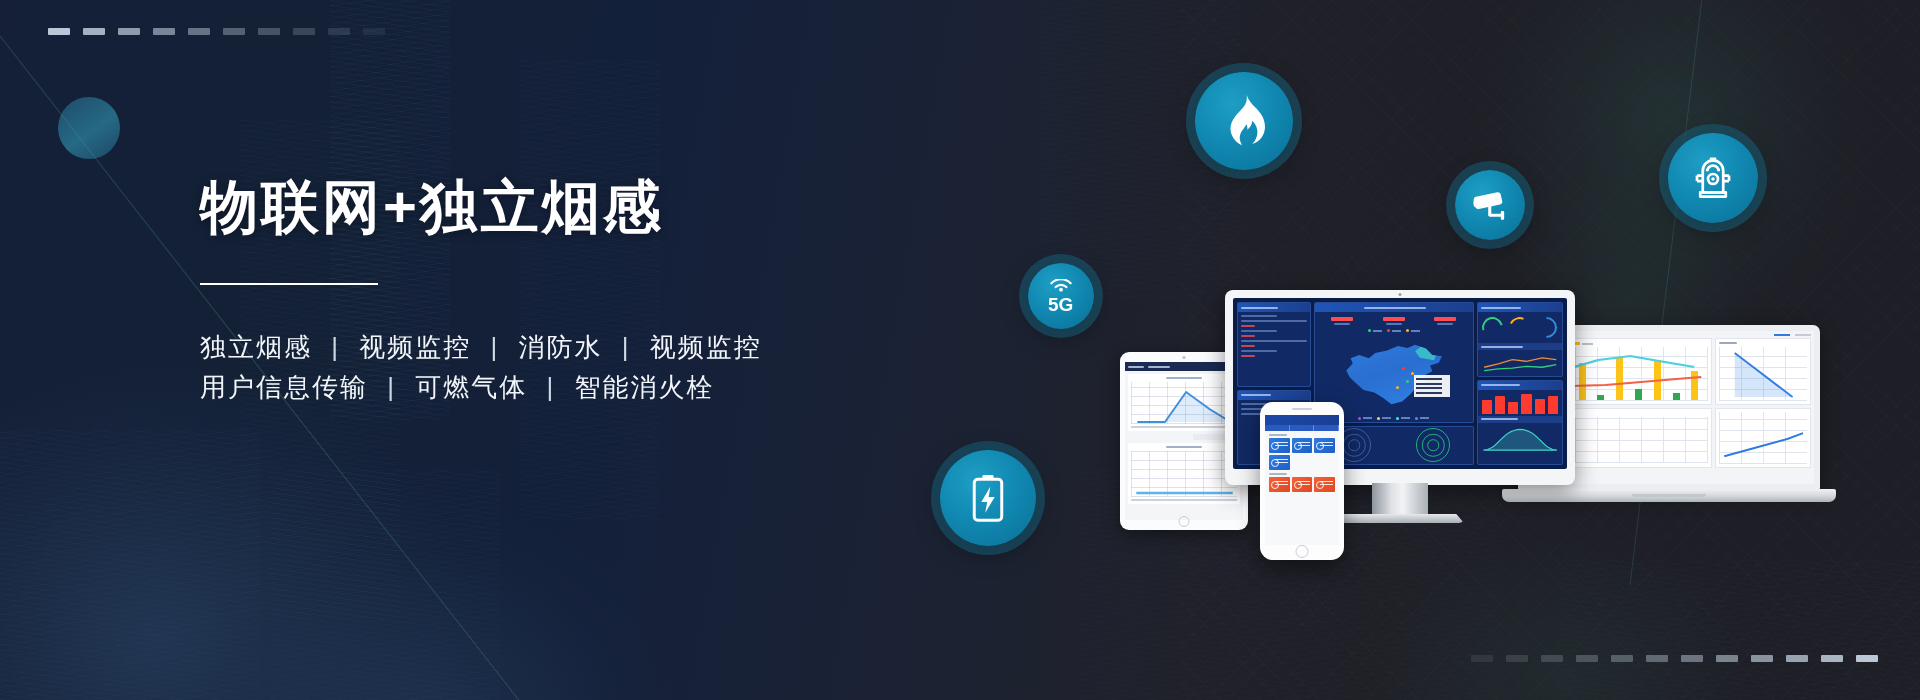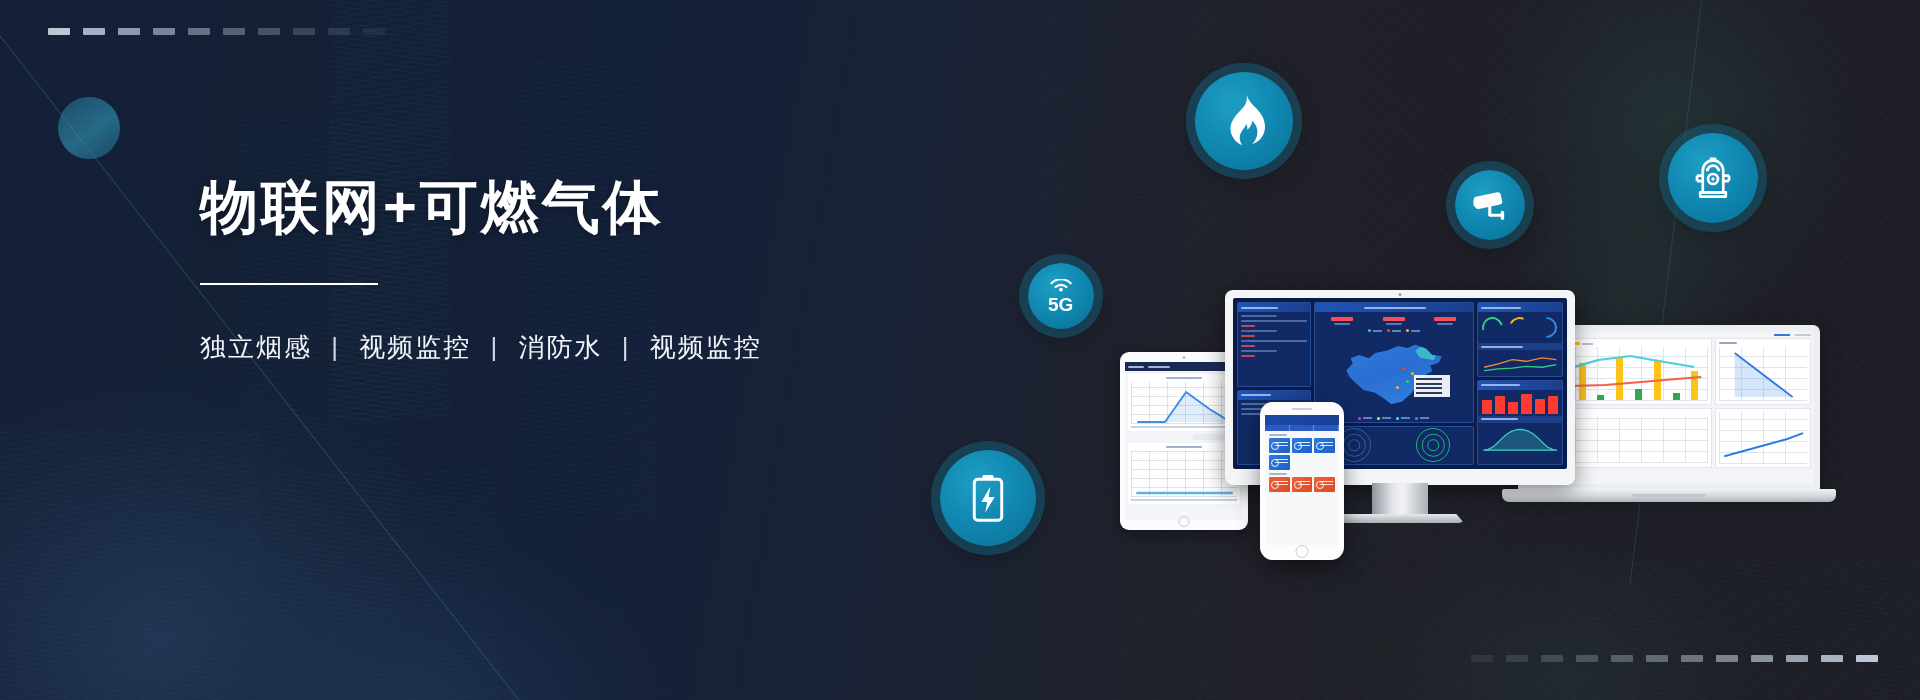--- a/index.html
+++ b/index.html
@@ -421,31 +421,38 @@
       <span class="dash" style="opacity:.46"></span>
       <span class="dash" style="opacity:.54"></span>
       <span class="dash" style="opacity:.63"></span>
       <span class="dash" style="opacity:.72"></span>
       <span class="dash" style="opacity:.82"></span>
       <span class="dash" style="opacity:.92"></span>
     </div>
   </div>
 
   <div class="text-block">
-    <div class="headline">物联网+可燃气体</div>
+    <div class="headline">物联网+独立烟感</div>
     <div class="divider"></div>
     <div class="features">
       <span class="feature-line">
         <span>独立烟感</span>
         <span class="sep">|</span>
         <span>视频监控</span>
         <span class="sep">|</span>
         <span>消防水</span>
         <span class="sep">|</span>
         <span>视频监控</span>
+      </span>
+      <span class="feature-line">
+        <span>用户信息传输</span>
+        <span class="sep">|</span>
+        <span>可燃气体</span>
+        <span class="sep">|</span>
+        <span>智能消火栓</span>
       </span>
     </div>
   </div>
 
   <div class="badge badge-flame">
     <span>
       <svg width="46" height="52" viewBox="0 0 24 28" aria-hidden="true">
         <path d="M13.4 0c.6 3.3-.8 5.6-2.6 7.6-1.9 2.2-4.2 4.2-5.4 7.1-2 4.8.6 10.3 5.5 12.3-1.3-2.3-1.6-4.4-.7-6.4.8-1.8 2.3-3 3.1-4.8.5 1 .6 1.9.5 2.9 1.6-1.2 2.5-2.9 2.7-4.8 1.9 2 2.9 4.2 2.7 6.5-.1 2.3-1.2 4.3-2.8 6 4.2-1.3 7-5.1 6.9-9.5-.1-3.9-2-6.9-4.6-9.6C16.3 5.1 14.5 3 13.4 0z"></path>
       </svg>
     </span>

